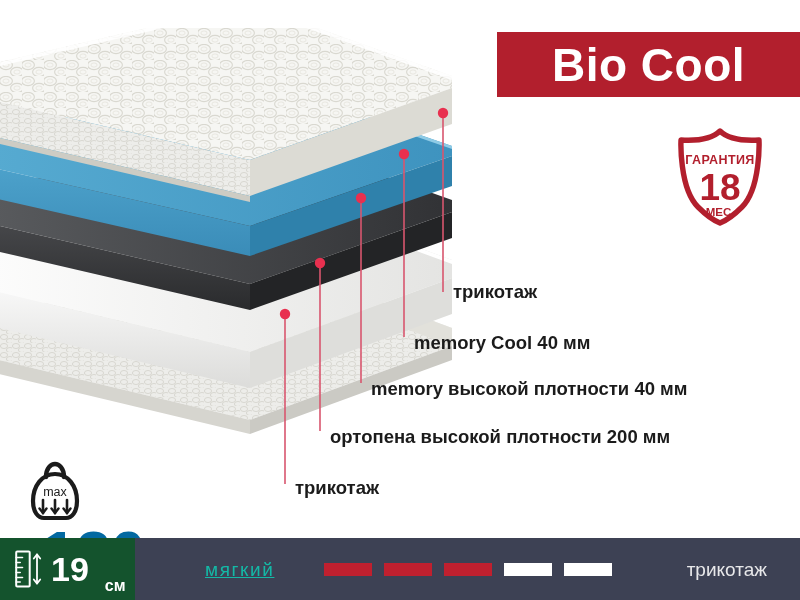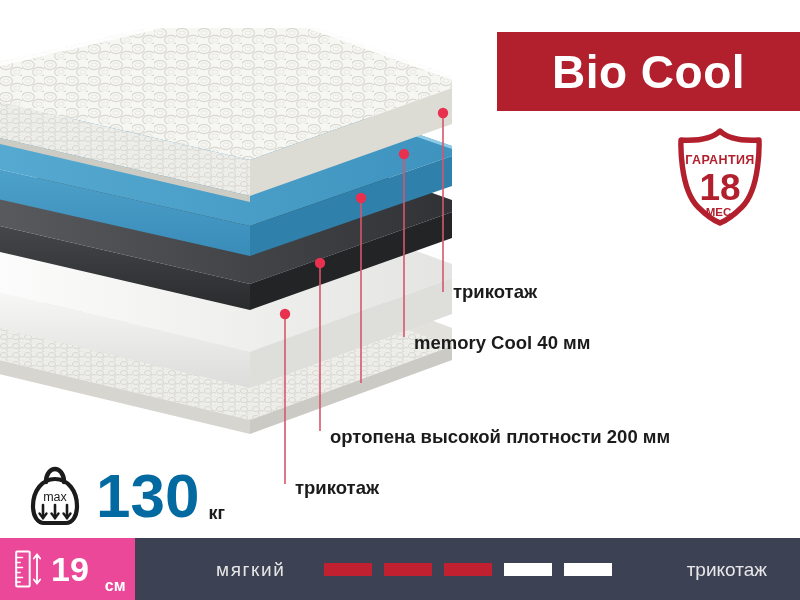--- a/index.html
+++ b/index.html
@@ -12,21 +12,21 @@
   #root {
     position: relative;
     width: 800px; height: 600px;
     background: #ffffff;
   }
 
   
   #title-banner {
     position: absolute;
     left: 497px; top: 32px;
-    width: 303px; height: 79px;
+    width: 303px; height: 65px;
     background: #b21f2d;
     display: flex; align-items: center; justify-content: center;
   }
   #title-text {
     color: #ffffff;
     font-size: 46px;
     font-weight: bold;
     letter-spacing: 0.5px;
     line-height: 1;
     white-space: nowrap;
@@ -67,21 +67,21 @@
     font-weight: bold;
     white-space: nowrap;
     line-height: 1;
   }
 
   
   #max-weight {
     position: absolute;
     left: 28px; top: 460px;
     height: 72px;
-    display: flex; align-items: center;
+    display: flex; align-items: flex-start; flex-direction: column;
   }
   #kettlebell-icon { width: 54px; height: 62px; }
   #kettlebell-icon svg { display: block; width: 54px; height: 62px; }
   #weight-value {
     color: #0369a1;
     font-size: 62px;
     font-weight: bold;
     line-height: 1;
     margin-left: 14px;
   }
@@ -96,21 +96,21 @@
 
   
   #bottom-bar {
     position: absolute;
     left: 0; bottom: 0;
     width: 800px; height: 62px;
     display: flex;
   }
   #height-block {
     width: 135px; height: 62px;
-    background: #ec4899;
+    background: #14532d;
     display: flex; align-items: center;
     padding-left: 14px;
   }
   #ruler-icon { width: 30px; height: 40px; flex: 0 0 auto; }
   #ruler-icon svg { display: block; width: 30px; height: 40px; }
   #height-value {
     color: #ffffff;
     font-size: 34px;
     font-weight: bold;
     line-height: 1;
@@ -125,25 +125,26 @@
     margin-bottom: 5px;
   }
   #firmness-block {
     flex: 1; height: 62px;
     background: #3d4154;
     display: flex; align-items: center;
     position: relative;
   }
   #firmness-soft-label {
     position: absolute;
-    left: 81px;
-    color: #e5e5e5;
+    left: 70px;
+    color: #14b8a6;
     font-size: 19px;
     letter-spacing: 1.6px;
     line-height: 1;
+    text-decoration: underline;
   }
   #firmness-scale {
     position: absolute;
     left: 189px;
     display: flex;
     gap: 12px;
   }
   .firmness-seg {
     width: 48px; height: 13px;
   }
@@ -264,20 +265,21 @@
         <circle cx="404" cy="154" r="5.2"></circle>
         <circle cx="361" cy="198" r="5.2"></circle>
         <circle cx="320" cy="263" r="5.2"></circle>
         <circle cx="285" cy="314" r="5.2"></circle>
       </g>
     </svg>
   </div>
 
   <div class="callout-label" style="left:453px; top:283px;">трикотаж</div>
   <div class="callout-label" style="left:414px; top:334px;">memory Cool 40 мм</div>
+  <div class="callout-label" style="left:371px; top:380px;">memory высокой плотности 40 мм</div>
   <div class="callout-label" style="left:330px; top:428px;">ортопена высокой плотности 200 мм</div>
   <div class="callout-label" style="left:295px; top:479px;">трикотаж</div>
 
   <div id="title-banner">
     <span id="title-text">Bio Cool</span>
   </div>
 
   <div id="warranty-badge">
     <svg viewBox="0 0 96 98" xmlns="http://www.w3.org/2000/svg">
       <path d="M48 3 C 40 11, 26 13, 9 12 C 9 12, 7 60, 26 79 C 35 88, 43 93, 48 95

